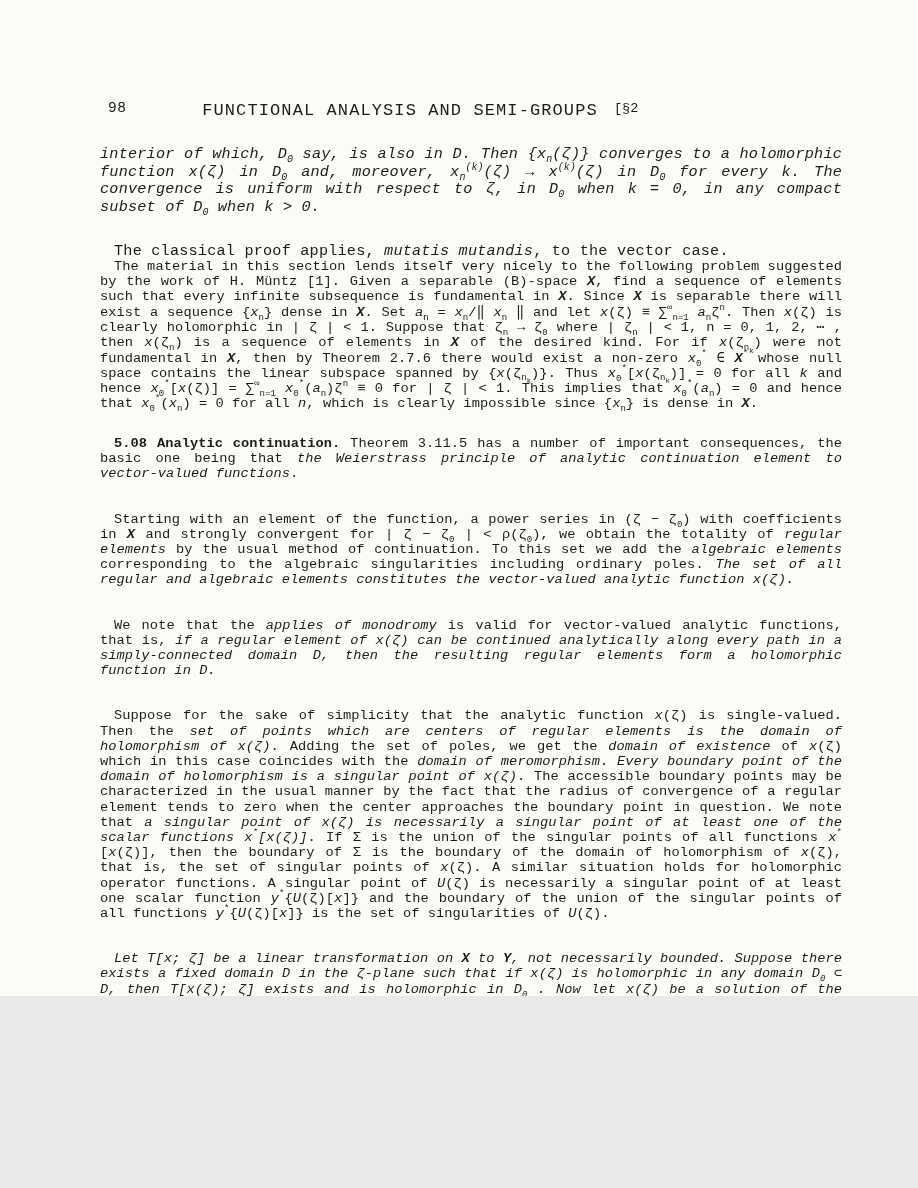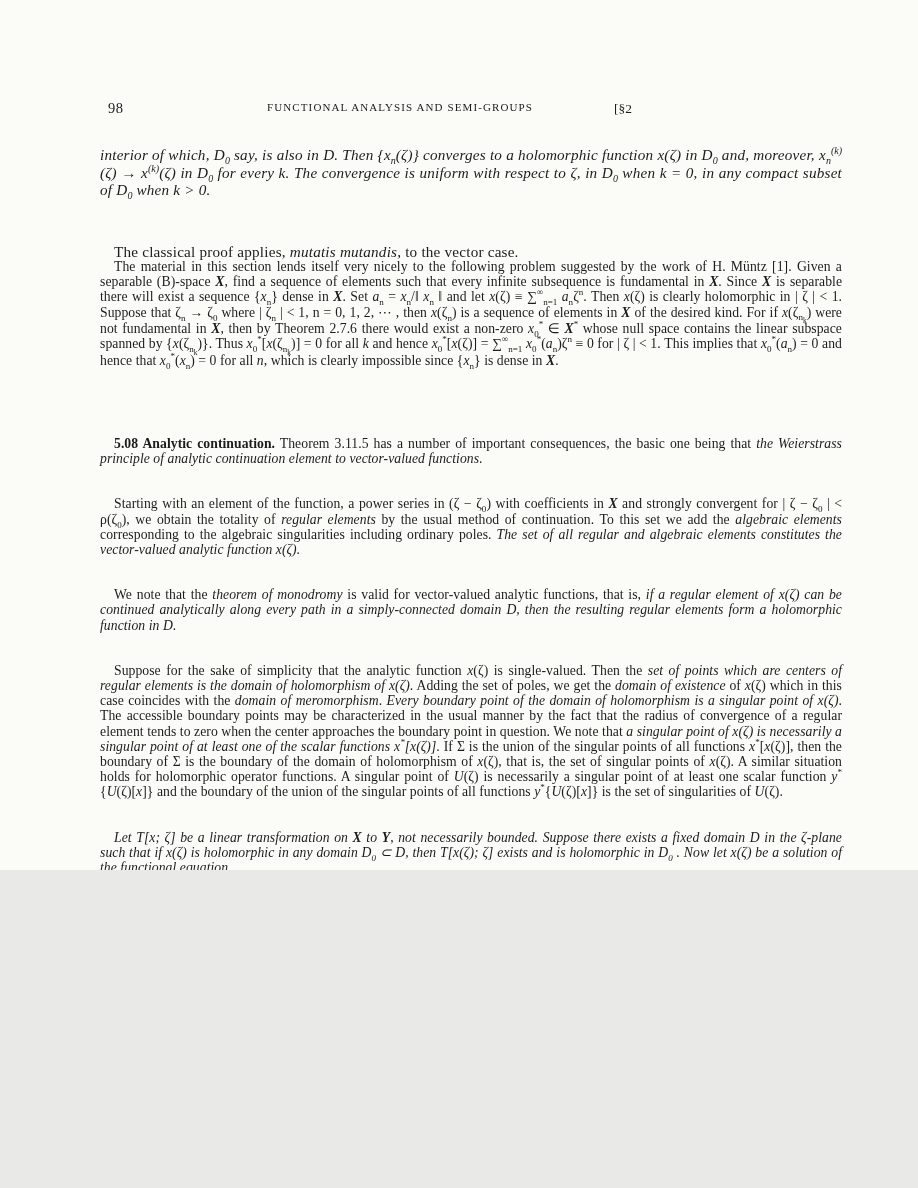--- a/index.html
+++ b/index.html
@@ -1,30 +1,30 @@
 <!DOCTYPE html>
 <html><head>
 <meta charset="utf-8">
 <style>
   html,body{margin:0;padding:0;background:#e9e9e7;}
   .page{
     position:relative;
-    width:918px;height:870px;
+    width:918px;height:996px;
     margin:0 auto;
     background-color:#fbfbf8;
     background-image:radial-gradient(#efede8 0.5px, transparent 0.6px);
     background-size:6px 6px;
-    font-family:Liberation Serif, serif;
+    font-family:Liberation Mono, monospace;
     color:#1c1c1c;
     overflow:hidden;
   }
   
   .pagenum{position:absolute;left:108px;top:100px;font-size:14.5px;letter-spacing:.5px;}
   .htitle{position:absolute;left:160px;top:101px;width:480px;text-align:center;
-          font-size:11px;letter-spacing:1.1px;white-space:nowrap;}
+          font-size:17px;letter-spacing:1.1px;white-space:nowrap;}
   .hsec{position:absolute;left:614px;top:101px;font-size:13.5px;}
   
   .para{position:absolute;left:100px;width:742px;text-align:justify;
         text-justify:inter-word;hyphens:none;}
   .flow{position:absolute;left:100px;top:406px;width:742px;}
   .flow .fpara{text-align:justify;text-justify:inter-word;}
   .main{font-size:15.2px;line-height:17.6px;letter-spacing:.2px;}
   .small{font-size:13.7px;line-height:15.2px;letter-spacing:.05px;}
   .italic{font-style:italic;}
   .indent{text-indent:14px;margin-top:30px;}
@@ -48,19 +48,19 @@
 
   <div class="para main italic p1">interior of which, D<sub>0</sub> say, is also in D. Then {x<sub>n</sub>(ζ)} converges to a holomorphic function x(ζ) in D<sub>0</sub> and, moreover, x<sub>n</sub><sup>(k)</sup>(ζ) → x<sup>(k)</sup>(ζ) in D<sub>0</sub> for every k. The convergence is uniform with respect to ζ, in D<sub>0</sub> when k = 0, in any compact subset of D<sub>0</sub> when k &gt; 0.</div>
 
   <div class="para main indent p2">The classical proof applies, <i>mutatis mutandis</i>, to the vector case.</div>
 
   <div class="para small indent p3">The material in this section lends itself very nicely to the following problem suggested by the work of H. Müntz [1]. Given a separable (B)-space <b><i>X</i></b>, find a sequence of elements such that every infinite subsequence is fundamental in <b><i>X</i></b>. Since <b><i>X</i></b> is separable there will exist a sequence {<i>x</i><sub>n</sub>} dense in <b><i>X</i></b>. Set <i>a</i><sub>n</sub> = <i>x</i><sub>n</sub>/‖ <i>x</i><sub>n</sub> ‖ and let <i>x</i>(ζ) ≡ ∑<sup>∞</sup><sub>n=1</sub> <i>a</i><sub>n</sub>ζ<sup>n</sup>. Then <i>x</i>(ζ) is clearly holomorphic in | ζ | &lt; 1. Suppose that ζ<sub>n</sub> → ζ<sub>0</sub> where | ζ<sub>n</sub> | &lt; 1, n = 0, 1, 2, ⋯ , then <i>x</i>(ζ<sub>n</sub>) is a sequence of elements in <b><i>X</i></b> of the desired kind. For if <i>x</i>(ζ<sub>n<sub>k</sub></sub>) were not fundamental in <b><i>X</i></b>, then by Theorem 2.7.6 there would exist a non-zero <i>x</i><sub>0</sub><sup>*</sup> ∈ <b><i>X</i></b><sup>*</sup> whose null space contains the linear subspace spanned by {<i>x</i>(ζ<sub>n<sub>k</sub></sub>)}. Thus <i>x</i><sub>0</sub><sup>*</sup>[<i>x</i>(ζ<sub>n<sub>k</sub></sub>)] = 0 for all <i>k</i> and hence <i>x</i><sub>0</sub><sup>*</sup>[<i>x</i>(ζ)] = ∑<sup>∞</sup><sub>n=1</sub> <i>x</i><sub>0</sub><sup>*</sup>(<i>a</i><sub>n</sub>)ζ<sup>n</sup> ≡ 0 for | ζ | &lt; 1. This implies that <i>x</i><sub>0</sub><sup>*</sup>(<i>a</i><sub>n</sub>) = 0 and hence that <i>x</i><sub>0</sub><sup>*</sup>(<i>x</i><sub>n</sub>) = 0 for all <i>n</i>, which is clearly impossible since {<i>x</i><sub>n</sub>} is dense in <b><i>X</i></b>.</div>
 
   <div class="flow small">
     <div class="fpara indent"><b>5.08 Analytic continuation.</b> Theorem 3.11.5 has a number of important consequences, the basic one being that <i>the Weierstrass principle of analytic continuation element to vector-valued functions</i>.</div>
     <div class="fpara indent">Starting with an element of the function, a power series in (ζ − ζ<sub>0</sub>) with coefficients in <b><i>X</i></b> and strongly convergent for | ζ − ζ<sub>0</sub> | &lt; ρ(ζ<sub>0</sub>), we obtain the totality of <i>regular elements</i> by the usual method of continuation. To this set we add the <i>algebraic elements</i> corresponding to the algebraic singularities including ordinary poles. <i>The set of all regular and algebraic elements constitutes the vector-valued analytic function x(ζ).</i></div>
-    <div class="fpara indent">We note that the <i>theorem of monodromy</i> is valid for vector-valued analytic functions, that is, <i>if a regular element of x(ζ) can be continued analytically along every path in a simply-connected domain D, then the resulting regular elements form a holomorphic function in D.</i></div>
+    <div class="fpara indent">We note that the <i>applies of monodromy</i> is valid for vector-valued analytic functions, that is, <i>if a regular element of x(ζ) can be continued analytically along every path in a simply-connected domain D, then the resulting regular elements form a holomorphic function in D.</i></div>
     <div class="fpara indent">Suppose for the sake of simplicity that the analytic function <i>x</i>(ζ) is single-valued. Then the <i>set of points which are centers of regular elements is the domain of holomorphism of x(ζ)</i>. Adding the set of poles, we get the <i>domain of existence</i> of <i>x</i>(ζ) which in this case coincides with the <i>domain of meromorphism</i>. <i>Every boundary point of the domain of holomorphism is a singular point of x(ζ)</i>. The accessible boundary points may be characterized in the usual manner by the fact that the radius of convergence of a regular element tends to zero when the center approaches the boundary point in question. We note that <i>a singular point of x(ζ) is necessarily a singular point of at least one of the scalar functions x<sup>*</sup>[x(ζ)]</i>. If Σ is the union of the singular points of all functions <i>x</i><sup>*</sup>[<i>x</i>(ζ)], then the boundary of Σ is the boundary of the domain of holomorphism of <i>x</i>(ζ), that is, the set of singular points of <i>x</i>(ζ). A similar situation holds for holomorphic operator functions. A singular point of <i>U</i>(ζ) is necessarily a singular point of at least one scalar function <i>y</i><sup>*</sup>{<i>U</i>(ζ)[<i>x</i>]} and the boundary of the union of the singular points of all functions <i>y</i><sup>*</sup>{<i>U</i>(ζ)[<i>x</i>]} is the set of singularities of <i>U</i>(ζ).</div>
     <div class="fpara indent italic">Let T[x; ζ] be a linear transformation on <b>X</b> to <b>Y</b>, not necessarily bounded. Suppose there exists a fixed domain D in the ζ-plane such that if x(ζ) is holomorphic in any domain D<sub>0</sub> ⊂ D, then T[x(ζ); ζ] exists and is holomorphic in D<sub>0</sub> . Now let x(ζ) be a solution of the functional equation</div>
     <div class="equation">T[x; ζ] = θ</div>
   </div>
 
 </div>
 
 </body></html>

